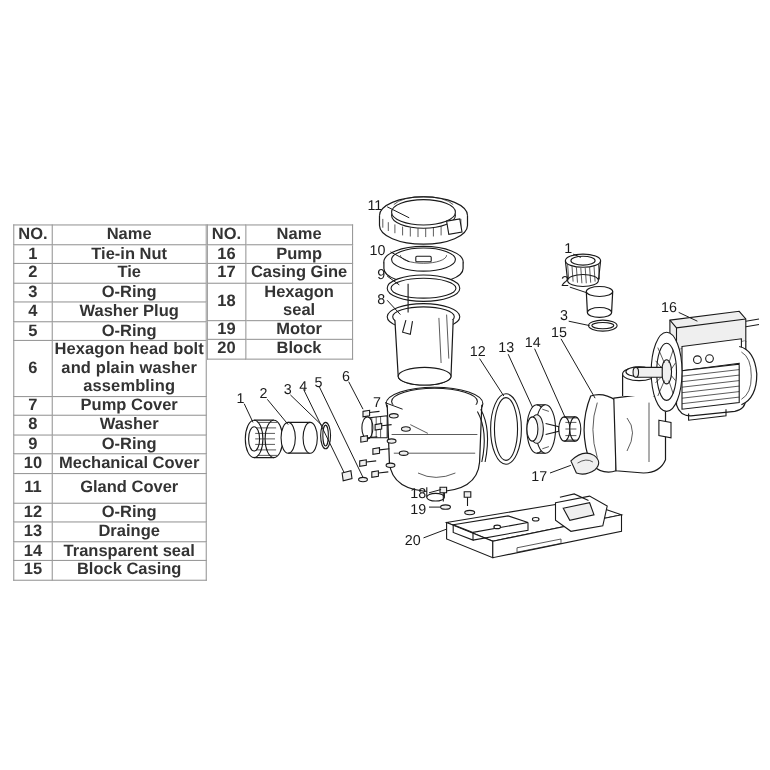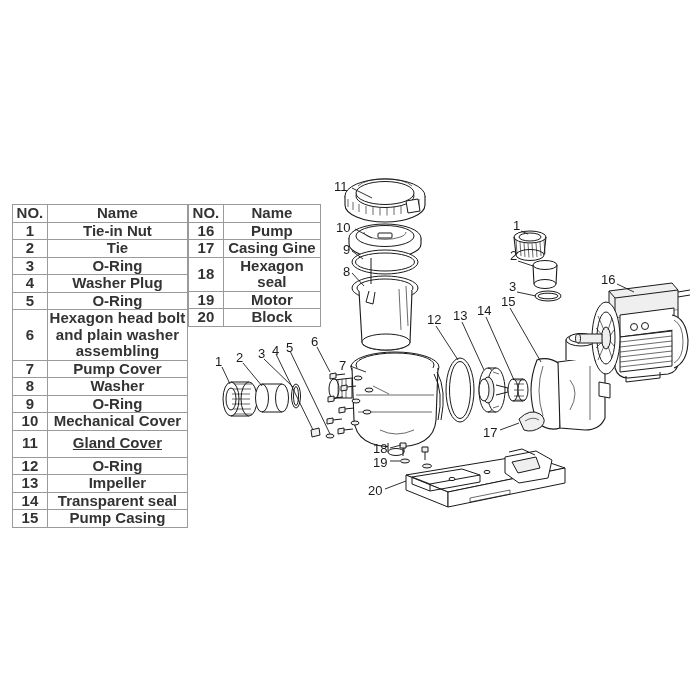--- a/index.html
+++ b/index.html
@@ -43,21 +43,20 @@
   .parts-table tr.tall { height: 27px; }
   .parts-table .hdr { height: 17px; }
   .name-small {
     font-size: 5.4px;
     font-weight: bold;
     letter-spacing: 0.1px;
   }
   .name-left {
     text-align: left;
     padding-left: 6px;
-    text-decoration: underline;
   }
 
   
   #diagram {
     position: absolute;
     left: 0; top: 0;
     width: 700px;
     height: 700px;
   }
   #diagram svg { display: block; }
@@ -127,29 +126,29 @@
     <tr class="tall">
       <td>11</td>
       <td class="name-left">Gland Cover</td>
     </tr>
     <tr>
       <td>12</td>
       <td>O-Ring</td>
     </tr>
     <tr>
       <td>13</td>
-      <td>Impeller</td>
+      <td>Drainge</td>
     </tr>
     <tr>
       <td>14</td>
       <td>Transparent seal</td>
     </tr>
     <tr>
       <td>15</td>
-      <td>Pump Casing</td>
+      <td>Block Casing</td>
     </tr>
   </tbody>
     </table>
 
   <table class="parts-table" id="table-right">
     <tbody>
         <tr class="hdr">
       <th class="col-no">NO.</th>
       <th class="col-name">Name</th>
     </tr>

